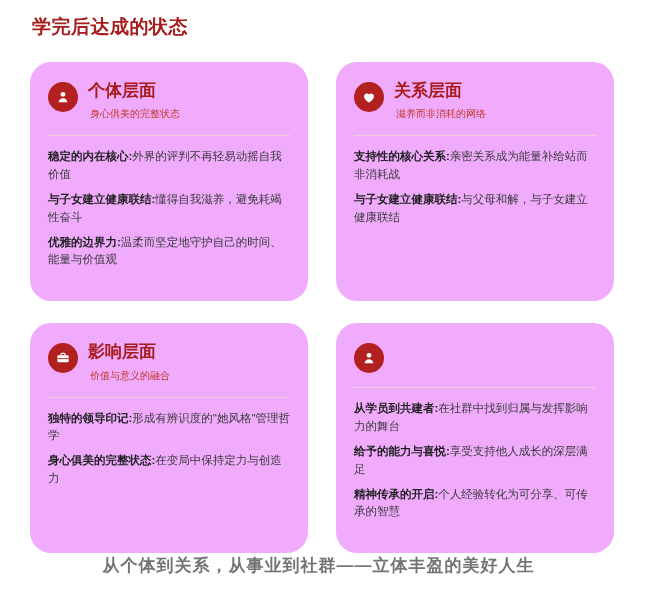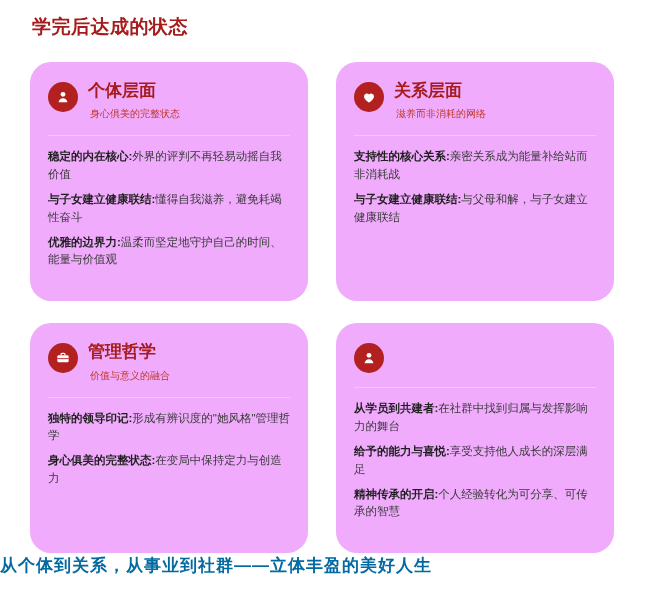--- a/index.html
+++ b/index.html
@@ -86,23 +86,24 @@
   .item:last-child { margin-bottom: 0; }
   .item b {
     color: #1f1f1f;
     font-weight: bold;
   }
   .footer {
     position: absolute;
     left: 0;
     right: 8px;
     bottom: 26px;
+    text-align: center;
     font-size: 17px;
     font-weight: bold;
-    color: #0369a1;
+    color: #737373;
     letter-spacing: 1px;
   }
 </style>
 </head>
 <body>
 
 <div class="page">
   <div class="page-title">学完后达成的状态</div>
 
   <div class="grid">
@@ -146,21 +147,21 @@
     <div class="card short">
       <div class="card-head">
         <div class="badge">
           <svg width="16" height="16" viewBox="0 0 24 24" aria-hidden="true">
             <rect x="3.5" y="8" width="17" height="10.5" rx="2" fill="#ffffff"></rect>
             <path d="M9 8V6.6c0-.9.7-1.6 1.6-1.6h2.8c.9 0 1.6.7 1.6 1.6V8" fill="none" stroke="#ffffff" stroke-width="1.8"></path>
             <rect x="3.5" y="12.3" width="17" height="1.4" fill="#b32020"></rect>
           </svg>
         </div>
         <div class="head-text">
-          <div class="card-title">管理哲学</div>
+          <div class="card-title">影响层面</div>
           <div class="card-sub">价值与意义的融合</div>
         </div>
       </div>
       <div class="divider"></div>
       <div class="item"><b>独特的领导印记:</b><span>形成有辨识度的"她风格"管理哲学</span></div>
       <div class="item"><b>身心俱美的完整状态:</b><span>在变局中保持定力与创造力</span></div>
     </div>
 
     <div class="card short">
       <div class="card-head">

